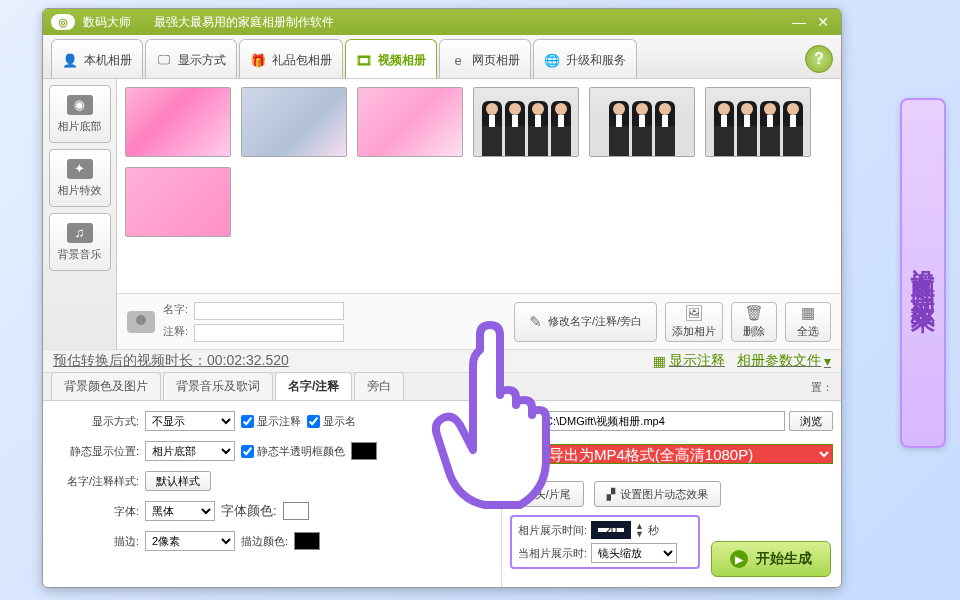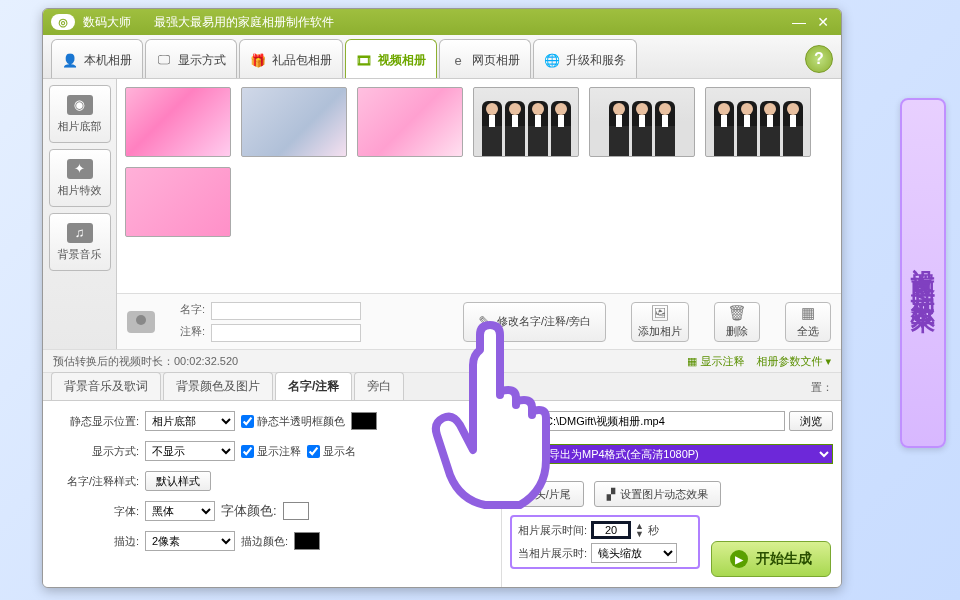--- a/index.html
+++ b/index.html
@@ -27,56 +27,56 @@
   .thumb{width:106px;height:70px;border:1px solid #aaa;border-radius:2px;overflow:hidden;position:relative;}
   .th1{background:linear-gradient(135deg,#ffb3d9 0%,#ff80c0 40%,#ffccee 100%);}
   .th2{background:linear-gradient(135deg,#d0d8e8 0%,#b0c0d8 60%,#f5e0f0 100%);}
   .th3{background:linear-gradient(135deg,#ffc0e0 0%,#ffa0d0 50%,#ffe0f0 100%);}
   .th4,.th5,.th6{background:linear-gradient(#e8e8e8 0%,#e0e0e0 50%);}
   .th7{background:linear-gradient(135deg,#ffb0d8 0%,#ff90c8 100%);}
   .suits{position:absolute;bottom:0;left:0;right:0;height:55px;display:flex;justify-content:center;gap:3px;}
   .suit{width:20px;height:55px;background:linear-gradient(#1a1a1a 45%,#2a2a2a 45%);border-radius:6px 6px 0 0;position:relative;}
   .suit::before{content:"";position:absolute;top:2px;left:4px;width:12px;height:12px;background:#e8c0a0;border-radius:50%;}
   .suit::after{content:"";position:absolute;top:14px;left:7px;width:6px;height:12px;background:#fff;}
-  .infobar{height:56px;border-top:1px solid #ddd;background:#fafafa;display:flex;align-items:center;padding:0 10px;gap:25px;}
+  .infobar{height:56px;border-top:1px solid #ddd;background:#fafafa;display:flex;align-items:center;padding:0 10px;gap:8px;}
   .camico{width:28px;height:22px;background:#bbb;border-radius:4px;position:relative;}
   .camico::before{content:"";position:absolute;top:4px;left:9px;width:10px;height:10px;background:#888;border-radius:50%;}
   .nmrows{display:flex;flex-direction:column;gap:4px;font-size:11px;color:#666;}
   .nmrow{display:flex;gap:6px;}
   .nmrow input{width:150px;height:18px;border:1px solid #ccc;font-size:11px;padding:0 3px;}
   .infobar .isp{flex:1;}
   .ibbtn{height:40px;border:1px solid #bbb;border-radius:4px;background:linear-gradient(#fff,#eee);display:flex;flex-direction:column;align-items:center;justify-content:center;font-size:11px;color:#444;cursor:pointer;gap:2px;padding:0 6px;min-width:46px;}
   .ibbtn.wide{flex-direction:row;gap:6px;padding:0 14px;}
   .ibbtn .ibico{font-size:15px;color:#777;}
-  .estbar{height:24px;background:#f3f3f3;border-top:1px solid #ddd;border-bottom:1px solid #ddd;display:flex;align-items:center;font-size:11px;color:#666;padding:0 10px;}
+  .estbar{height:24px;background:#f3f3f3;border-top:1px solid #ddd;border-bottom:1px solid #ddd;display:flex;align-items:center;font-size:14px;color:#666;padding:0 10px;text-decoration:underline;}
   .estbar .esp{flex:1;}
   .estbar .lnk{color:#5a9000;cursor:pointer;display:flex;align-items:center;gap:3px;margin-left:12px;}
   .subtabs{height:28px;background:#f0f0f0;border-bottom:1px solid #ccc;display:flex;align-items:flex-end;padding:0 8px;font-size:12px;}
   .stab{padding:5px 12px;border:1px solid #ccc;border-bottom:none;border-radius:4px 4px 0 0;background:#f5f5f5;color:#555;cursor:pointer;margin-right:2px;}
   .stab.active{background:#fff;color:#333;font-weight:bold;}
   .subtabs .stsp{flex:1;}
   .subtabs .stlbl{font-size:11px;color:#666;padding-bottom:5px;}
   .settings{flex:1;display:flex;font-size:12px;color:#444;}
   .setleft{flex:1;padding:10px 8px;display:flex;flex-direction:column;gap:10px;}
   .row{display:flex;align-items:center;gap:6px;}
   .lbl{width:88px;text-align:right;font-size:11px;}
   .sel{height:20px;border:1px solid #aaa;font-size:11px;padding:0 2px;background:#fff;}
   .chk{display:flex;align-items:center;gap:3px;font-size:11px;cursor:pointer;}
   .chk input{width:13px;height:13px;}
   .colorbox{width:26px;height:18px;border:1px solid #888;background:#000;}
   .btn{height:20px;padding:0 10px;border:1px solid #aaa;background:linear-gradient(#fff,#eee);font-size:11px;border-radius:2px;cursor:pointer;}
   .setright{width:340px;border-left:1px solid #ddd;padding:10px 8px;display:flex;flex-direction:column;gap:8px;position:relative;}
   .rrow{display:flex;align-items:center;gap:4px;font-size:11px;}
   .rrow .rlbl{width:26px;text-align:right;}
   .txt{flex:1;height:20px;border:1px solid #aaa;font-size:11px;padding:0 4px;}
-  .greensel{height:20px;background:#6d28d9;color:#fff;border:1px solid #5a9000;font-size:11px;padding:0 4px;flex:1;}
+  .greensel{height:20px;background:#ef4444;color:#fff;border:1px solid #5a9000;font-size:15px;padding:0 4px;flex:1;}
   .widebtn{height:26px;padding:0 12px;border:1px solid #aaa;background:linear-gradient(#fff,#eee);font-size:11px;border-radius:3px;cursor:pointer;display:flex;align-items:center;gap:5px;}
   .highlight-box{border:2px solid #b080ff;border-radius:4px;padding:4px 6px;display:flex;flex-direction:column;gap:4px;}
   .hrow{display:flex;align-items:center;gap:4px;font-size:11px;}
-  .spin{width:40px;height:18px;border:3px solid #0f172a;text-align:center;font-size:11px;}
+  .spin{width:40px;height:18px;border:7px solid #0f172a;text-align:center;font-size:11px;}
   .startbtn{position:absolute;right:10px;bottom:10px;width:120px;height:36px;border-radius:6px;background:linear-gradient(#d8f090,#a8d850);border:1px solid #7aa830;display:flex;align-items:center;justify-content:center;gap:8px;font-size:14px;font-weight:bold;color:#2a5000;cursor:pointer;}
   .startbtn .play{width:18px;height:18px;border-radius:50%;background:#5aa000;display:flex;align-items:center;justify-content:center;color:#fff;font-size:10px;}
   .callout{position:absolute;right:14px;top:98px;width:46px;height:350px;background:linear-gradient(#e8d0ff,#d8b8ff);border:2px solid #c090ff;border-radius:8px;display:flex;align-items:center;justify-content:center;writing-mode:vertical-rl;font-size:24px;font-weight:bold;color:#8040c0;letter-spacing:6px;box-shadow:0 2px 6px rgba(0,0,0,.15);}
   .cursor{position:absolute;left:425px;top:320px;width:130px;height:200px;pointer-events:none;z-index:100;}
 </style>
 </head>
 <body>
 
 <div class="window">
   <div class="titlebar">
@@ -203,52 +203,52 @@
           <span style="color:#5a9000">▦</span>
           <span>显示注释</span>
         </span>
       <span class="lnk">
           <span>相册参数文件</span>
           <span>▾</span>
         </span>
     </div>
 
     <div class="subtabs">
+      <div class="stab">背景颜色及图片</div>
       <div class="stab">背景音乐及歌词</div>
-      <div class="stab">背景颜色及图片</div>
       <div class="stab active">名字/注释</div>
       <div class="stab">旁白</div>
       <div class="stsp"></div>
       <span class="stlbl">置：</span>
     </div>
 
     <div class="settings">
       <div class="setleft">
-        <div class="row">
-          <span class="lbl">静态显示位置:</span>
-          <select class="sel" style="width:90px"><option>相片底部</option></select>
-          <label class="chk">
-              <input type="checkbox" checked="" style="">
-              <span>静态半透明框颜色</span>
-            </label>
-          <div class="colorbox"></div>
-        </div>
         <div class="row">
           <span class="lbl">显示方式:</span>
           <select class="sel" style="width:90px"><option>不显示</option></select>
           <label class="chk">
               <input type="checkbox" checked="" style="">
               <span>显示注释</span>
             </label>
           <label class="chk">
               <input type="checkbox" checked="" style="">
               <span>显示名</span>
             </label>
         </div>
         <div class="row">
+          <span class="lbl">静态显示位置:</span>
+          <select class="sel" style="width:90px"><option>相片底部</option></select>
+          <label class="chk">
+              <input type="checkbox" checked="" style="">
+              <span>静态半透明框颜色</span>
+            </label>
+          <div class="colorbox"></div>
+        </div>
+        <div class="row">
           <span class="lbl">名字/注释样式:</span>
           <button class="btn">默认样式</button>
         </div>
         <div class="row">
           <span class="lbl">字体:</span>
           <select class="sel" style="width:70px"><option>黑体</option></select>
           <span style="font-size:13px">字体颜色:</span>
           <div class="colorbox" style="background:#fff"></div>
         </div>
         <div class="row">

